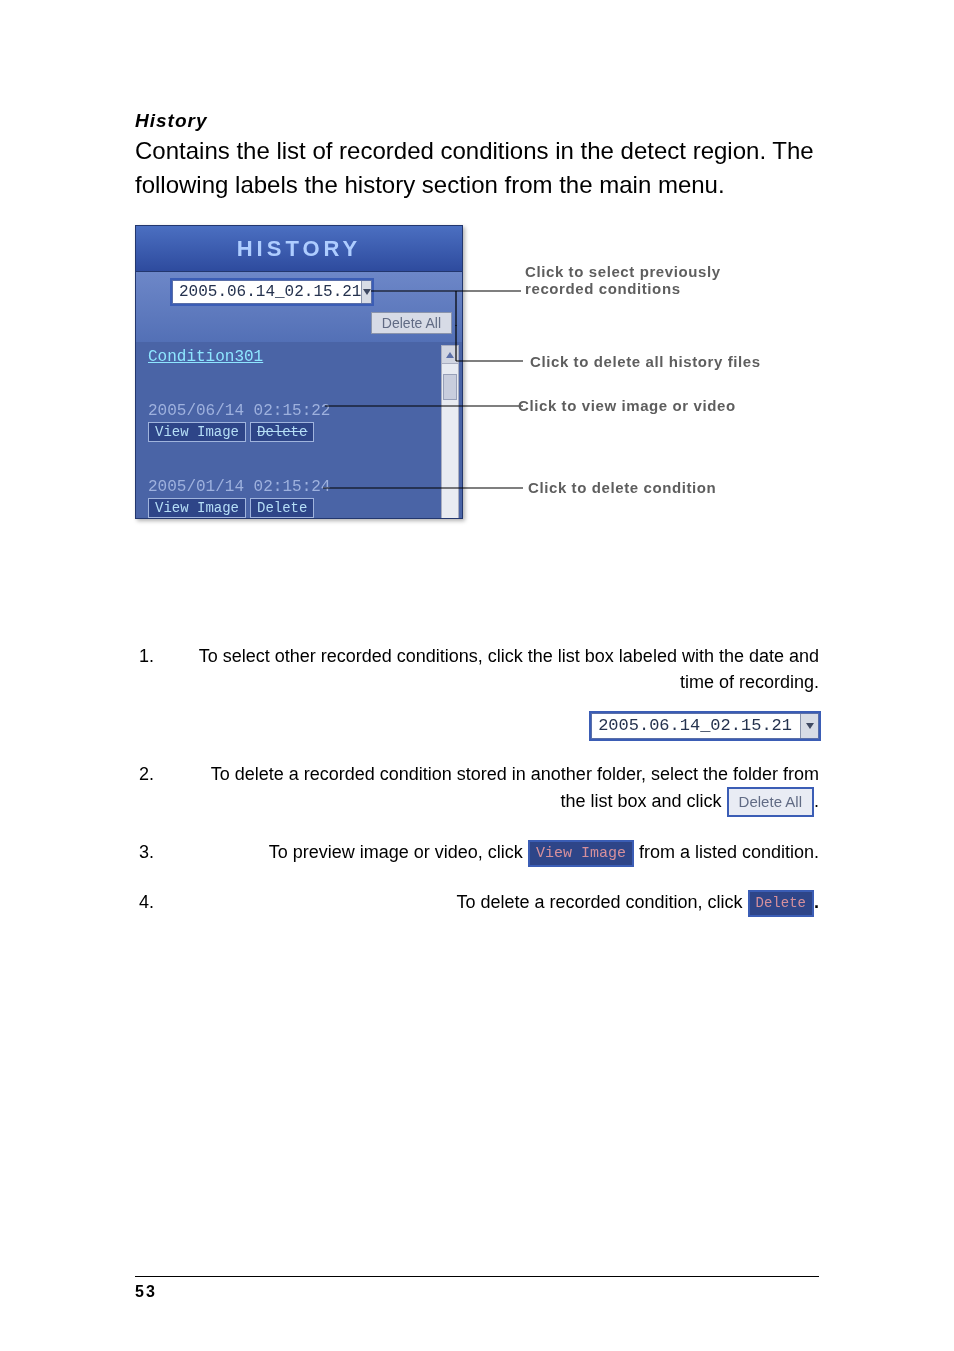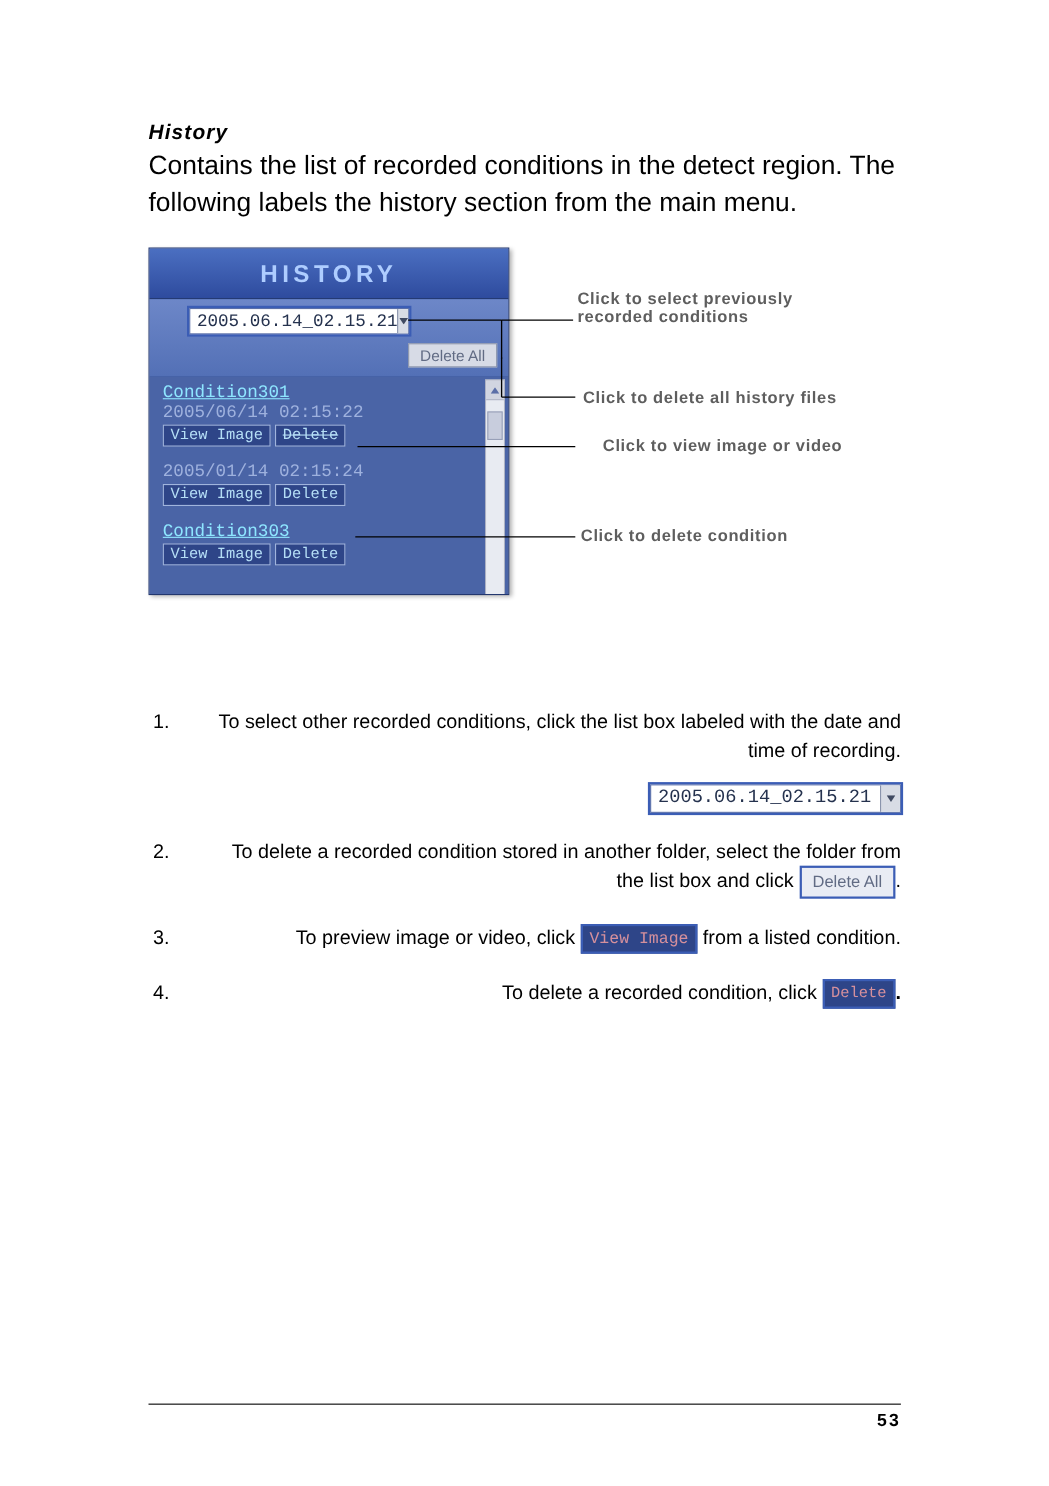--- a/index.html
+++ b/index.html
@@ -91,21 +91,21 @@
     border: 1px solid #8a94ac;
     color: #616b84;
     font-size: 14px;
     padding: 2px 10px;
     font-family: Arial, sans-serif;
     cursor: pointer;
   }
   .history-list {
     position: relative;
     background: #4a64a6;
-    height: 198px;
+    height: 176px;
     padding: 6px 24px 6px 12px;
     overflow: hidden;
   }
   .scrollbar {
     position: absolute;
     right: 3px;
     top: 3px;
     width: 18px;
     height: 230px;
     background: #e6e8ef;
@@ -131,20 +131,21 @@
   .hist-item .cond {
     color: #8ee6ff;
     text-decoration: underline;
     font-family: "Courier New", monospace;
     font-size: 16px;
   }
   .hist-item .ts {
     color: #9eb1de;
     font-family: "Courier New", monospace;
     font-size: 16px;
+    margin-top: 36px;
   }
   .hist-item .actions {
     margin-top: 2px;
     display: flex;
     gap: 4px;
     align-items: center;
   }
   .btn-blue {
     background: #2e4588;
     color: #b5def6;
@@ -228,21 +229,20 @@
     font-family: Arial, sans-serif;
   }
 
   .footer {
     position: absolute;
     bottom: 50px;
     left: 135px;
     right: 135px;
     border-top: 1px solid #000;
     padding-top: 6px;
-    text-align: right;
     font-weight: bold;
     letter-spacing: 2px;
     font-size: 16px;
   }
 </style>
 </head>
 <body>
 
 <div class="heading">History</div>
 <p class="intro">Contains the list of recorded conditions in the detect region. The following labels the history section from the main menu.</p>
@@ -318,21 +318,21 @@
 
   <svg class="connector" style="left:298px; top:100px;" width="90" height="40">
     <line x1="23" y1="0" x2="23" y2="36" stroke="#000" stroke-width="1.2"></line>
     <line x1="23" y1="36" x2="90" y2="36" stroke="#000" stroke-width="1.2"></line>
   </svg>
   <div class="callout" style="left:395px; top:128px;">Click to delete all history files</div>
 
   <svg class="connector" style="left:190px; top:180px;" width="198" height="2">
     <line x1="0" y1="1" x2="198" y2="1" stroke="#000" stroke-width="1.2"></line>
   </svg>
-  <div class="callout" style="left:413px; top:172px;">Click to view image or video</div>
+  <div class="callout" style="left:383px; top:172px;">Click to view image or video</div>
 
   <svg class="connector" style="left:188px; top:262px;" width="200" height="2">
     <line x1="0" y1="1" x2="200" y2="1" stroke="#000" stroke-width="1.2"></line>
   </svg>
   <div class="callout" style="left:393px; top:254px;">Click to delete condition</div>
 
 </div>
 
 <ol>
   <li>

